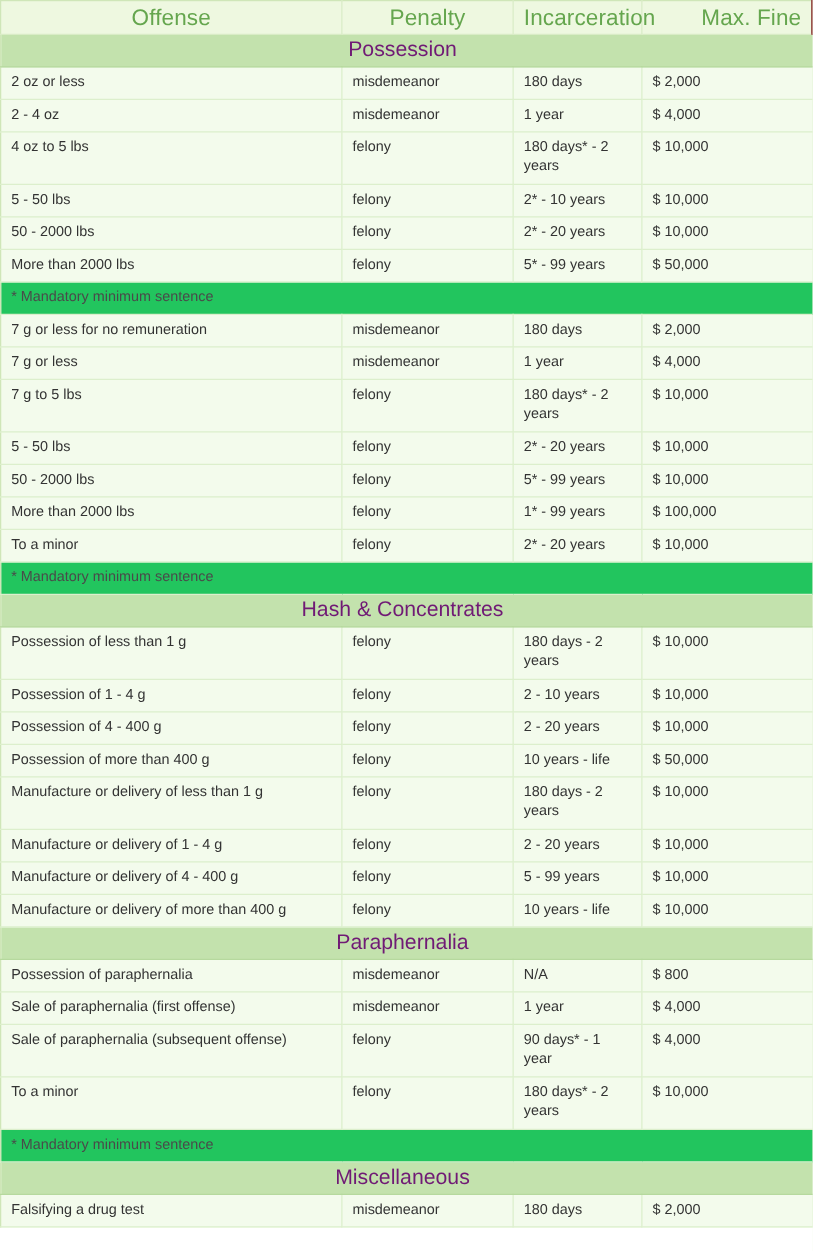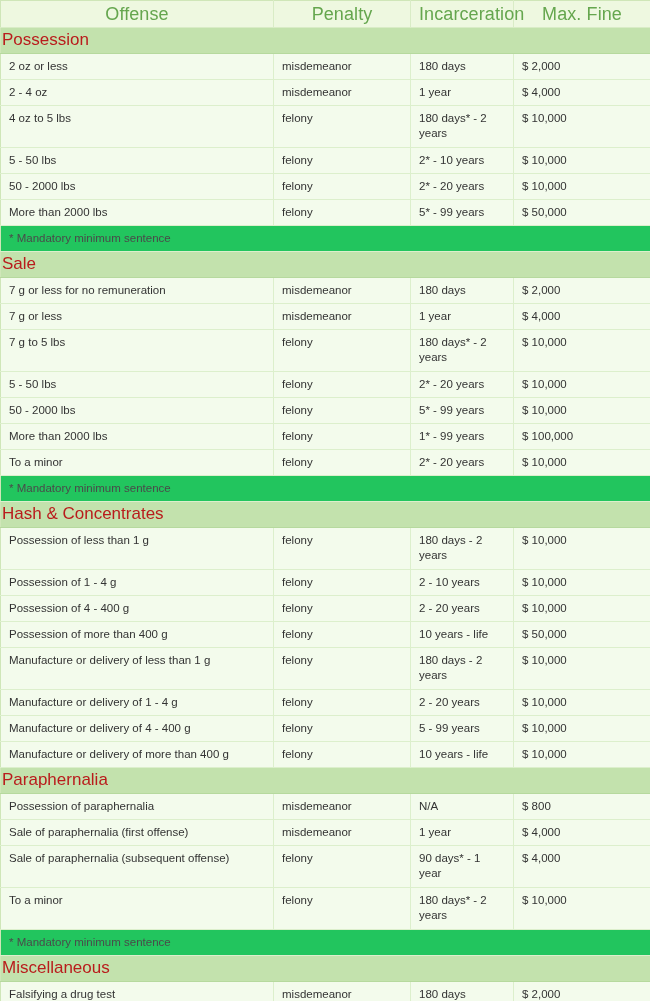--- a/index.html
+++ b/index.html
@@ -36,36 +36,37 @@
     text-align: center;
     height: 27px;
     padding: 0 8px;
     border: 1px solid #d9ecc6;
     border-top: 1px solid #cfe6b8;
     box-sizing: border-box;
     vertical-align: middle;
     letter-spacing: .1px;
   }
   thead th.th-offense { border-left: 1px solid #cfe6b8; }
-  thead th.th-fine    { border-right: 1px solid #7f1d1d; }
+  thead th.th-fine    { border-right: 3px solid #7f1d1d; text-align: right; }
 
   
   tr.section-row td {
     background: #c3e2ad;
-    color: #b91c1c;
+    color: #701a75;
     font-size: 17px;
     height: 26px;
     padding: 1px 8px 3px 1px;
     border-left: 1px solid #cfe6b8;
     border-right: 1px solid #cfe6b8;
     border-top: 1px solid #d0e8bb;
     border-bottom: 1px solid #b6d99e;
     box-sizing: border-box;
     vertical-align: middle;
     line-height: 20px;
+    text-align: center;
   }
 
   
   tr.data-row td {
     background: #f3fbec;
     color: #333333;
     font-size: 11.5px;
     padding: 5px 8px 5px 8px;
     border: 1px solid #dcefcc;
     box-sizing: border-box;
@@ -150,23 +151,20 @@
       </tr>
       <tr class="data-row">
         <td class="col-offense">More than 2000 lbs</td>
         <td class="col-penalty">felony</td>
         <td class="col-incarceration">5* - 99 years</td>
         <td class="col-fine">$ 50,000</td>
       </tr>
       <tr class="note-row">
         <td colspan="4">* Mandatory minimum sentence</td>
       </tr>
-      <tr class="section-row">
-        <td colspan="4">Sale</td>
-      </tr>
       <tr class="data-row">
         <td class="col-offense">7 g or less for no remuneration</td>
         <td class="col-penalty">misdemeanor</td>
         <td class="col-incarceration">180 days</td>
         <td class="col-fine">$ 2,000</td>
       </tr>
       <tr class="data-row">
         <td class="col-offense">7 g or less</td>
         <td class="col-penalty">misdemeanor</td>
         <td class="col-incarceration">1 year</td>

